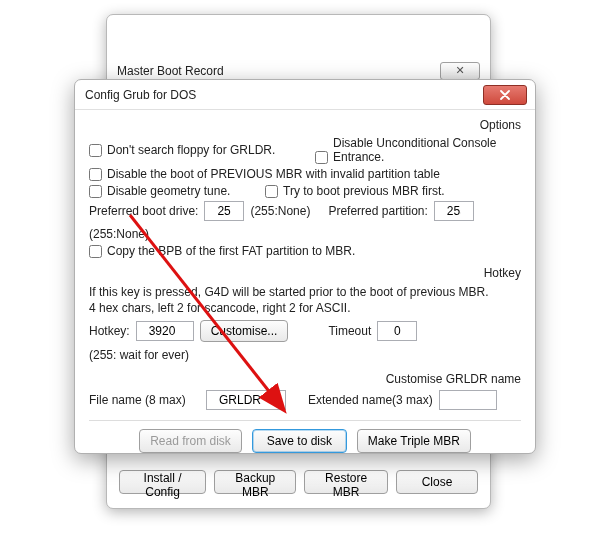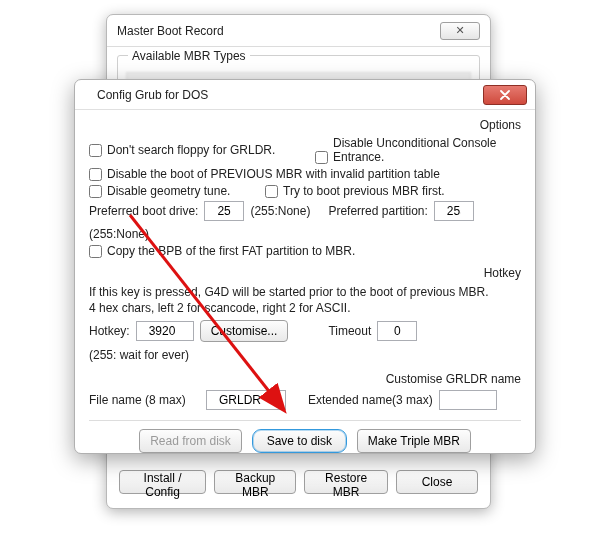--- a/index.html
+++ b/index.html
@@ -21,20 +21,21 @@
     background: #fff;
     border: 1px solid #b8b8b8;
     border-radius: 7px;
     box-shadow: 0 3px 14px rgba(0,0,0,0.30);
   }
   .win-back .titlebar {
     height: 32px;
     display: flex; align-items: center;
     padding: 0 10px;
     border-bottom: 1px solid #dcdcdc;
+    margin-top: 40px;
   }
   .win-back .titlebar .title { font-size: 12px; }
   .win-back .titlebar .spacer { flex: 1; }
   .win-back .close-btn {
     width: 40px; height: 18px;
     border: 1px solid #a0a0a0;
     border-radius: 3px;
     background: linear-gradient(#fdfdfd,#e6e6e6);
     font-size: 11px;
     line-height: 14px;
@@ -79,21 +80,20 @@
     border-radius: 4px;
     background: linear-gradient(#fdfdfd,#e9e9e9);
     font: inherit;
     font-size: 12px;
     cursor: pointer;
   }
   .btn:disabled { color: #9a9a9a; cursor: default; }
   .btn.primary {
     border-color: #3399dd;
     box-shadow: 0 0 0 1px rgba(51,153,221,0.35) inset;
-    border-radius: 9px;
   }
   .btn.wide { min-width: 95px; }
   .hr {
     border: none;
     border-top: 1px solid #ddd;
     margin: 6px 10px;
   }
 
   
   .win-front {
@@ -101,21 +101,21 @@
     left: 74px; top: 79px;
     width: 462px; height: 375px;
     background: #fff;
     border: 1px solid #b0b0b0;
     border-radius: 7px;
     box-shadow: 0 6px 22px rgba(0,0,0,0.35);
   }
   .win-front .titlebar {
     height: 30px;
     display: flex; align-items: center;
-    padding: 0 8px 0 22px;
+    padding: 0 8px 0 10px;
     border-bottom: 1px solid #e0e0e0;
   }
   .win-front .titlebar .title { font-size: 12px; }
   .win-front .titlebar .spacer { flex: 1; }
   .close-red {
     width: 44px; height: 20px;
     background: linear-gradient(#e67a70,#cf4a3d);
     border: 1px solid #8e2f25;
     border-radius: 3px;
     display: flex; align-items: center; justify-content: center;

